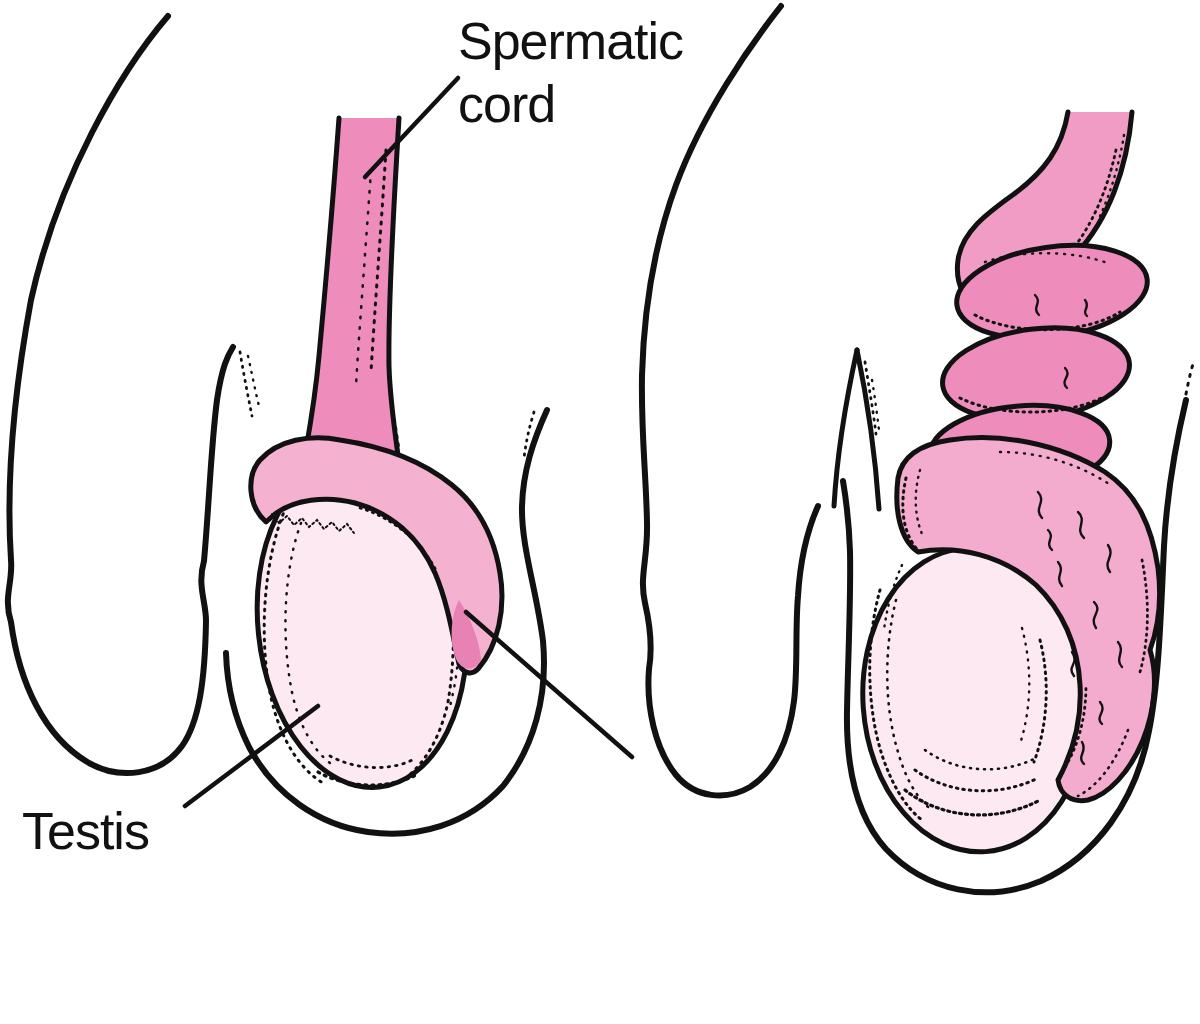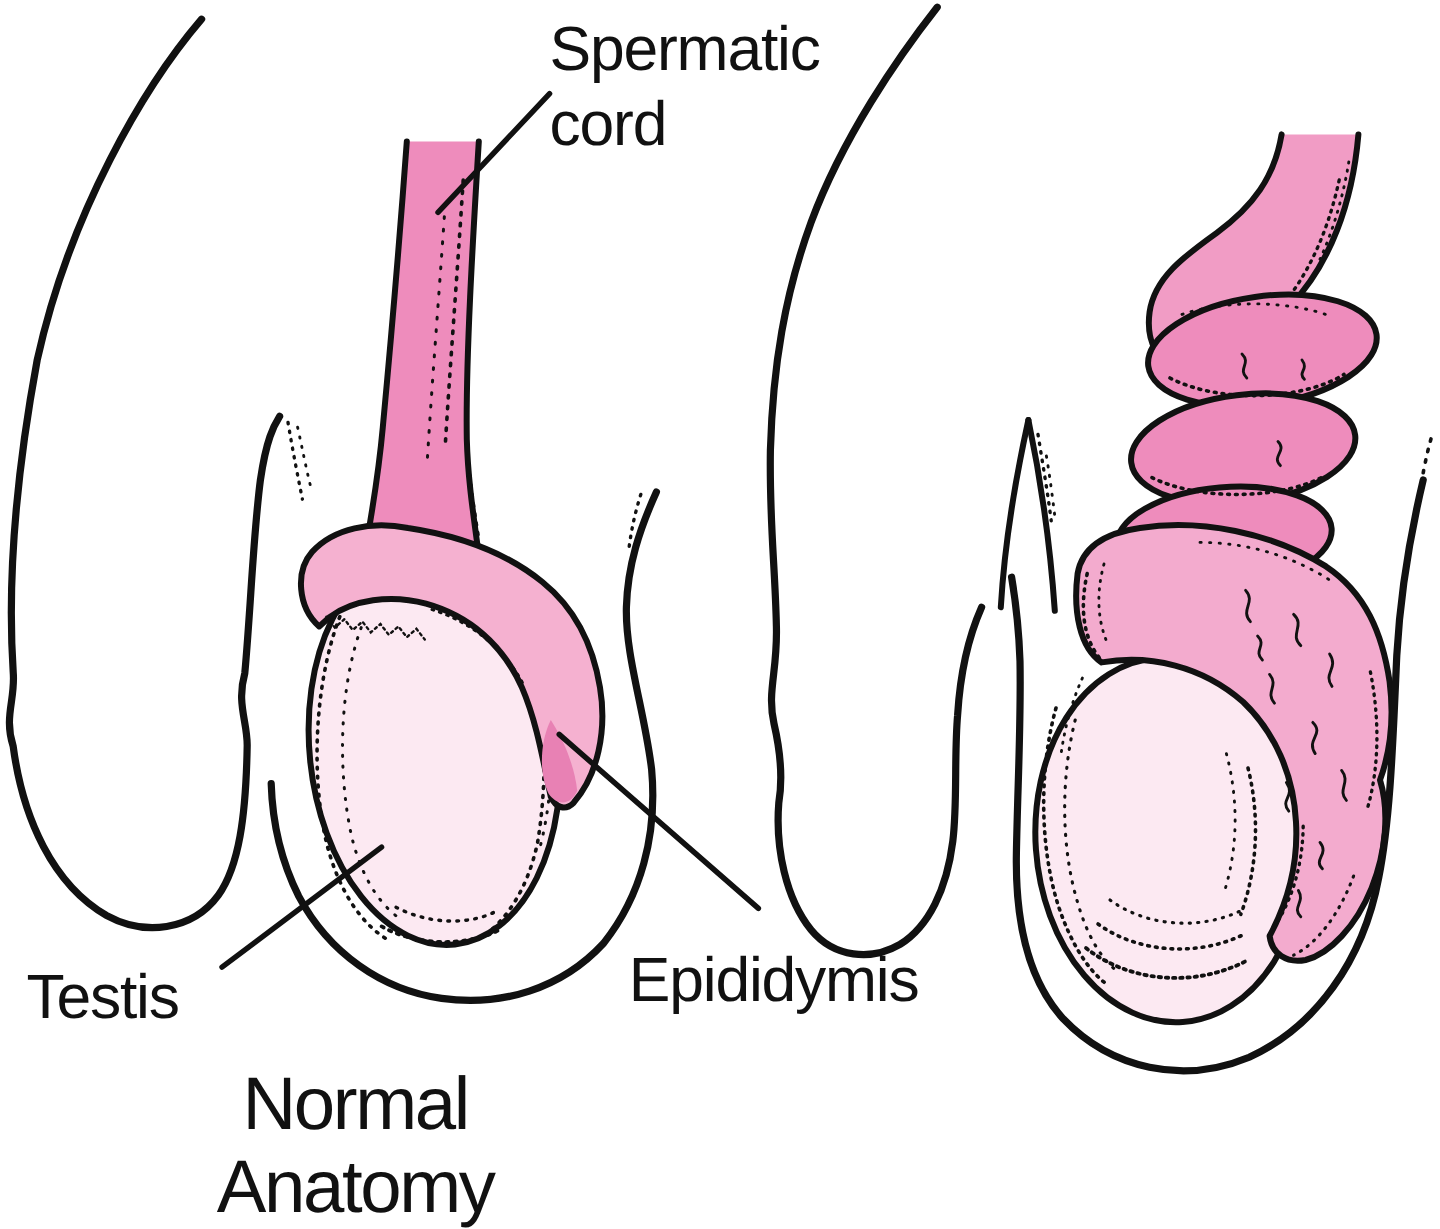--- a/index.html
+++ b/index.html
@@ -154,18 +154,15 @@
       <path class="ln" d="M1186 400 C1176 442 1167 492 1164 546 C1161 611 1159 681 1149 731 C1136 801 1096 856 1041 881 C986 904 926 891 886 849 C856 816 846 766 847 711 C848 656 851 601 850 551 C849 521 846 499 843 481"></path>
       <path class="st" stroke-width="3" stroke-dasharray="2 7" d="M1186 394 C1188 384 1190 374 1193 364"></path>
     </g>
   </svg>
 
   <div class="lbl" style="left:22px;top:800px;">Testis</div>
 
   <div class="lbl" style="left:458px;top:10px;">Spermatic
 cord</div>
 
-  <div class="lbl" style="left:524px;top:786px;">Epididymis</div>
 
-  <div class="lbl ttl" style="left:136px;top:886px;width:320px;">Normal
-Anatomy</div>
 
 </div>
 
 </body></html>

